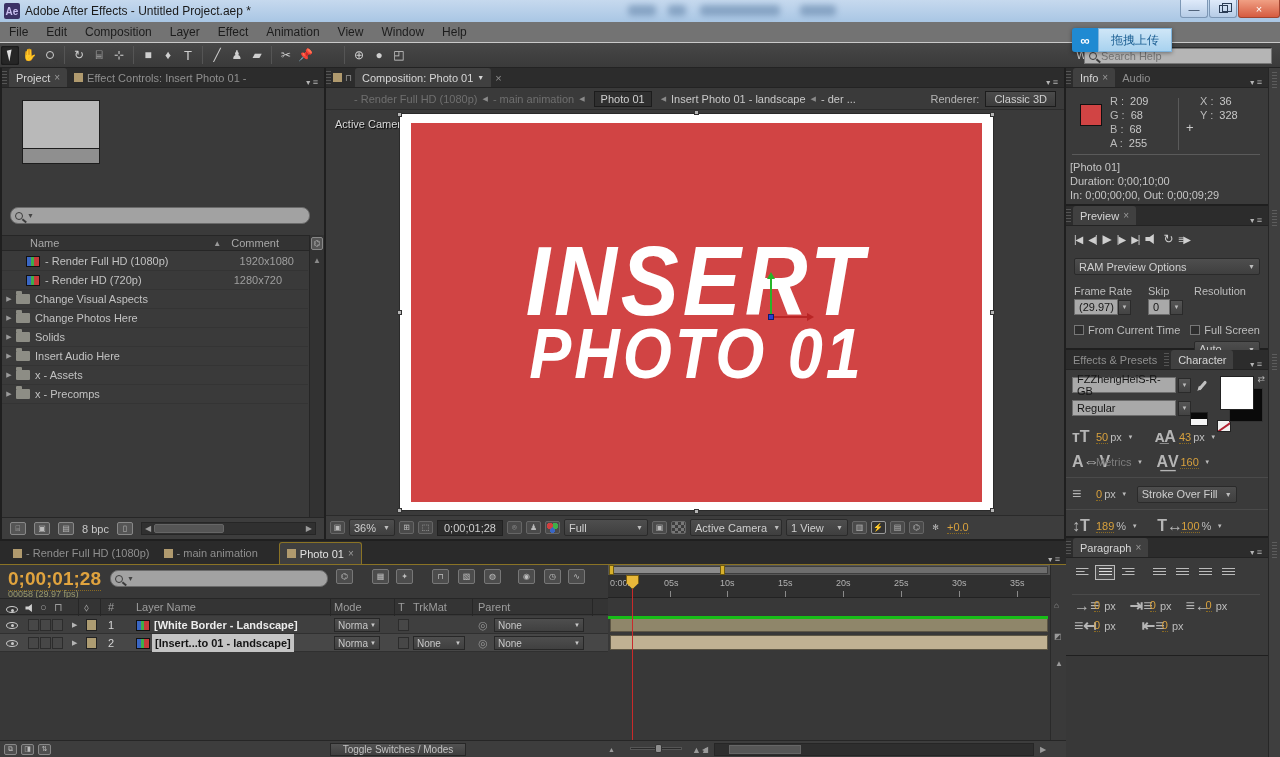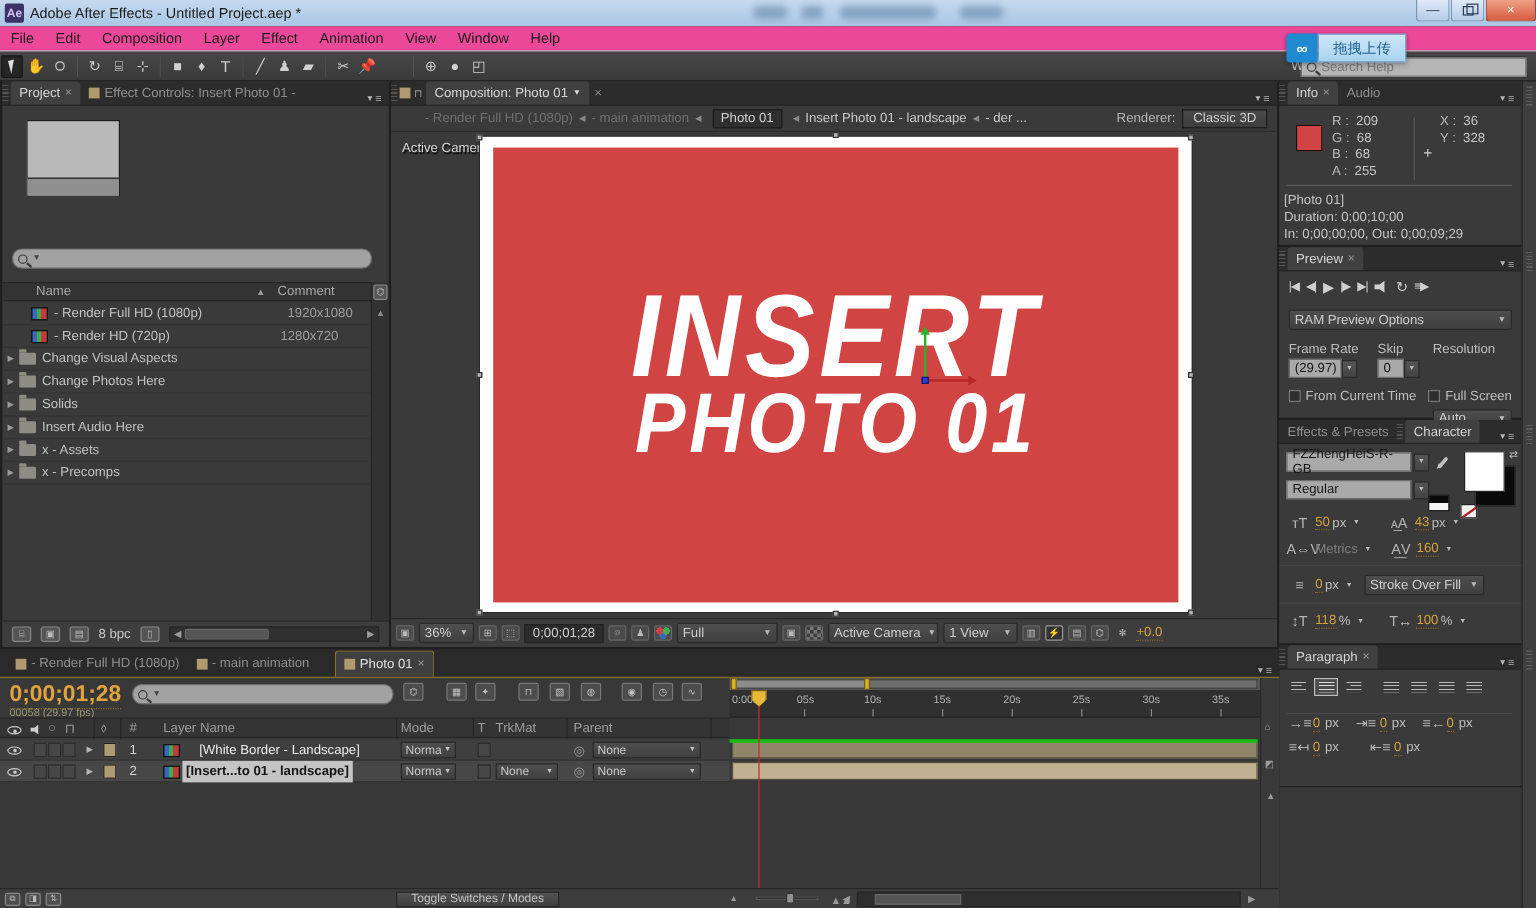--- a/index.html
+++ b/index.html
@@ -10,21 +10,21 @@
   #titlebar{position:absolute;left:0;top:0;width:1280px;height:22px;background:linear-gradient(#c6d9ee,#a9c6e4);color:#111;display:flex;align-items:center}
   #app-icon{width:16px;height:16px;margin:0 5px 0 4px;background:#3b3266;color:#c9bff0;font-weight:bold;font-size:10px;display:flex;align-items:center;justify-content:center;border-radius:2px}
   #win-title{font-size:12px;color:#1a1a1a}
   .blur-blob{position:absolute;top:5px;height:11px;background:#5d7fa5;border-radius:4px;filter:blur(3px);opacity:.55}
   #win-btns{position:absolute;right:0;top:0;height:20px;display:flex}
   .winbtn{width:28px;height:18px;border:1px solid #7d97b5;border-top:none;display:flex;align-items:center;justify-content:center;font-size:11px;color:#2a3c55;background:linear-gradient(#dfeafa,#b6cce6);border-radius:0 0 3px 3px;margin-left:1px}
   .winbtn.close{width:42px;background:linear-gradient(#f0a084,#d65b40);color:#fff;border-color:#a04430}
   .restore-glyph{width:9px;height:8px;border:1px solid #2a3c55;position:relative;background:transparent}
   .restore-glyph::after{content:"";position:absolute;left:2px;top:-3px;width:8px;height:7px;border:1px solid #2a3c55}
   
-  #menubar{position:absolute;left:0;top:22px;width:1280px;height:21px;background:#ec4899;border-bottom:1px solid #c9c9c9;display:flex;align-items:center;color:#1c1c1c}
+  #menubar{position:absolute;left:0;top:22px;width:1280px;height:21px;background:#737373;border-bottom:1px solid #c9c9c9;display:flex;align-items:center;color:#1c1c1c}
   .menu-item{padding:0 9px;font-size:12px;height:100%;display:flex;align-items:center}
   
   #toolbar{position:absolute;left:0;top:43px;width:1280px;height:25px;background:linear-gradient(#474747,#3a3a3a);border-bottom:1px solid #232323;display:flex;align-items:center}
   .tool{width:18px;height:19px;margin:0 1px;display:flex;align-items:center;justify-content:center;color:#cfcfcf;font-size:12px;border-radius:2px}
   .tool.pressed{background:#262626;box-shadow:inset 0 0 2px #000}
   .tsep{width:1px;height:18px;background:#2c2c2c;margin:0 4px;border-right:1px solid #555}
   .arrow-cursor{width:0;height:0;border-left:5px solid #e0e0e0;border-bottom:11px solid transparent;transform:rotate(-14deg)}
   #ws-label{margin-left:auto;color:#c4c4c4}
   .dd{background:linear-gradient(#4e4e4e,#3f3f3f);border:1px solid #2a2a2a;border-radius:2px;color:#cfcfcf;display:inline-flex;align-items:center;height:17px;padding:0 4px;position:relative}
   .dd .dar{margin-left:auto;padding-left:6px;font-size:7px;color:#bdbdbd}
@@ -98,21 +98,21 @@
   .ilbl{color:#b9b9b9}
   #info-div{position:absolute;left:112px;top:30px;width:1px;height:52px;background:#5a5a5a}
   #info-hr{position:absolute;left:6px;top:86px;width:188px;height:1px;background:#5a5a5a}
   #preview{top:206px;height:142px}
   .transport{display:flex;align-items:center;gap:6px;padding:6px 8px 2px}
   .tbtn{color:#cfcfcf;font-size:10px;letter-spacing:-1px}
   .speaker{width:12px;height:10px;background:#cfcfcf;clip-path:polygon(0 30%,35% 30%,70% 0,70% 100%,35% 70%,0 70%)}
   .plabel{color:#bdbdbd}
   .chk{width:10px;height:10px;border:1px solid #777;background:#2e2e2e;display:inline-block;margin-right:4px;flex:none}
   #character{top:350px;height:186px}
-  .ch-icon{color:#b5b5b5;font-weight:normal;font-size:12px;width:22px;display:inline-block;text-align:center;flex:none}
+  .ch-icon{color:#b5b5b5;font-weight:bold;font-size:16px;width:22px;display:inline-block;flex:none}
   .chrow{display:flex;align-items:center;padding:0 6px;margin-top:7px;gap:2px}
   .chr-hr{height:1px;background:#2c2c2c;border-bottom:1px solid #4a4a4a;margin:6px 0 0}
   .ddbtn{width:13px;height:15px;background:linear-gradient(#555,#434343);border:1px solid #2a2a2a;color:#bbb;font-size:6px;display:inline-flex;align-items:center;justify-content:center;flex:none}
   #fill-swatch{position:absolute;right:14px;top:26px;width:34px;height:34px;background:#fff;border:1px solid #222;z-index:2}
   #stroke-swatch{position:absolute;right:5px;top:38px;width:34px;height:34px;background:#0a0a0a;border:1px solid #333;z-index:1}
   #swap-ic{position:absolute;right:3px;top:24px;color:#b5b5b5;font-size:9px;z-index:3}
   #bw-swatch{position:absolute;right:60px;top:62px;width:18px;height:14px;border:1px solid #222;background:linear-gradient(#0a0a0a 0 50%,#f5f5f5 50% 100%)}
   #nofill-swatch{position:absolute;right:37px;top:70px;width:14px;height:12px;background:#f0f0f0;border:1px solid #222;overflow:hidden}
   #nofill-swatch::after{content:"";position:absolute;left:-2px;top:4px;width:20px;height:2px;background:#b02030;transform:rotate(-35deg)}
   .dropper{width:3px;height:11px;background:#c0c0c0;border-radius:2px;transform:rotate(40deg);position:relative;margin:0 8px}
@@ -571,21 +571,21 @@
     <span class="plabel">px</span>
     <span class="ddbtn" style="background:none;border:none">▼</span>
     <div class="dd" style="width:100px;margin-left:4px">
       <span>Stroke Over Fill</span>
       <span class="dar">▼</span>
     </div>
   </div>
   <div class="chr-hr"></div>
   <div class="chrow">
     <span class="ch-icon">↕T</span>
-    <span class="hotval">118</span>
+    <span class="hotval">189</span>
     <span class="plabel">%</span>
     <span class="ddbtn" style="background:none;border:none">▼</span>
     <span class="ch-icon" style="margin-left:14px">T↔</span>
     <span class="hotval">100</span>
     <span class="plabel">%</span>
     <span class="ddbtn" style="background:none;border:none">▼</span>
   </div>
 </div>
 
 <div id="paragraph" class="panel rpanel">
@@ -721,21 +721,21 @@
         <span class="swbox"></span>
       </span>
     <span class="cell" style="left:72px;font-size:7px;color:#b5b5b5">▶</span>
     <span class="cell" style="left:86px">
         <span class="lbl-swatch"></span>
       </span>
     <span class="cell" style="left:108px">1</span>
     <span class="cell" style="left:136px">
         <span class="citem"></span>
       </span>
-    <span class="cell" style="left:166px;font-weight:normal;color:#ececec">[White Border - Landscape]</span>
+    <span class="cell" style="left:154px;font-weight:bold;color:#ececec">[White Border - Landscape]</span>
     <span class="cell" style="left:334px">
         <span class="mode-dd" style="width:46px">
           <span>Norma</span>
           <span style="margin-left:auto;font-size:6px">▼</span>
         </span>
       </span>
     <span class="cell" style="left:398px">
         <span class="swbox"></span>
       </span>
     <span class="cell" style="left:478px;color:#9a9a9a">◎</span>

